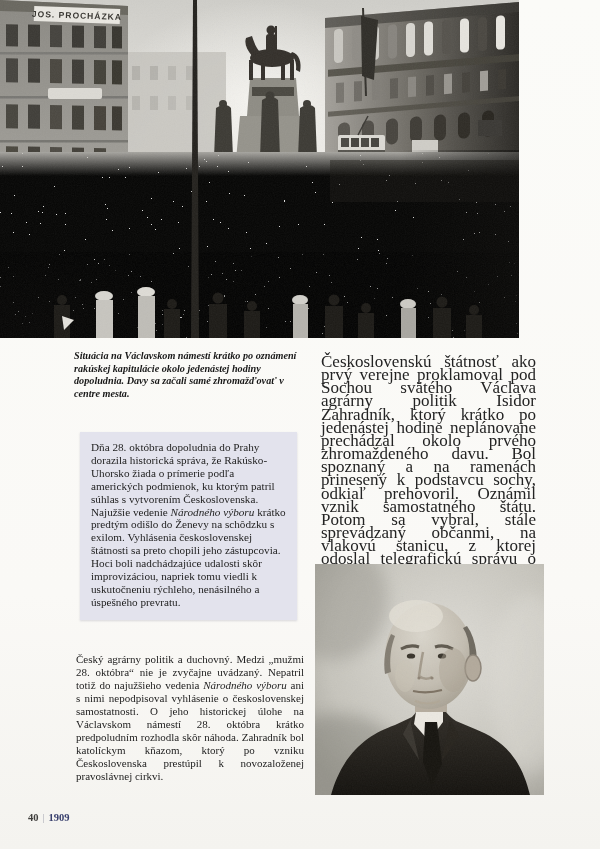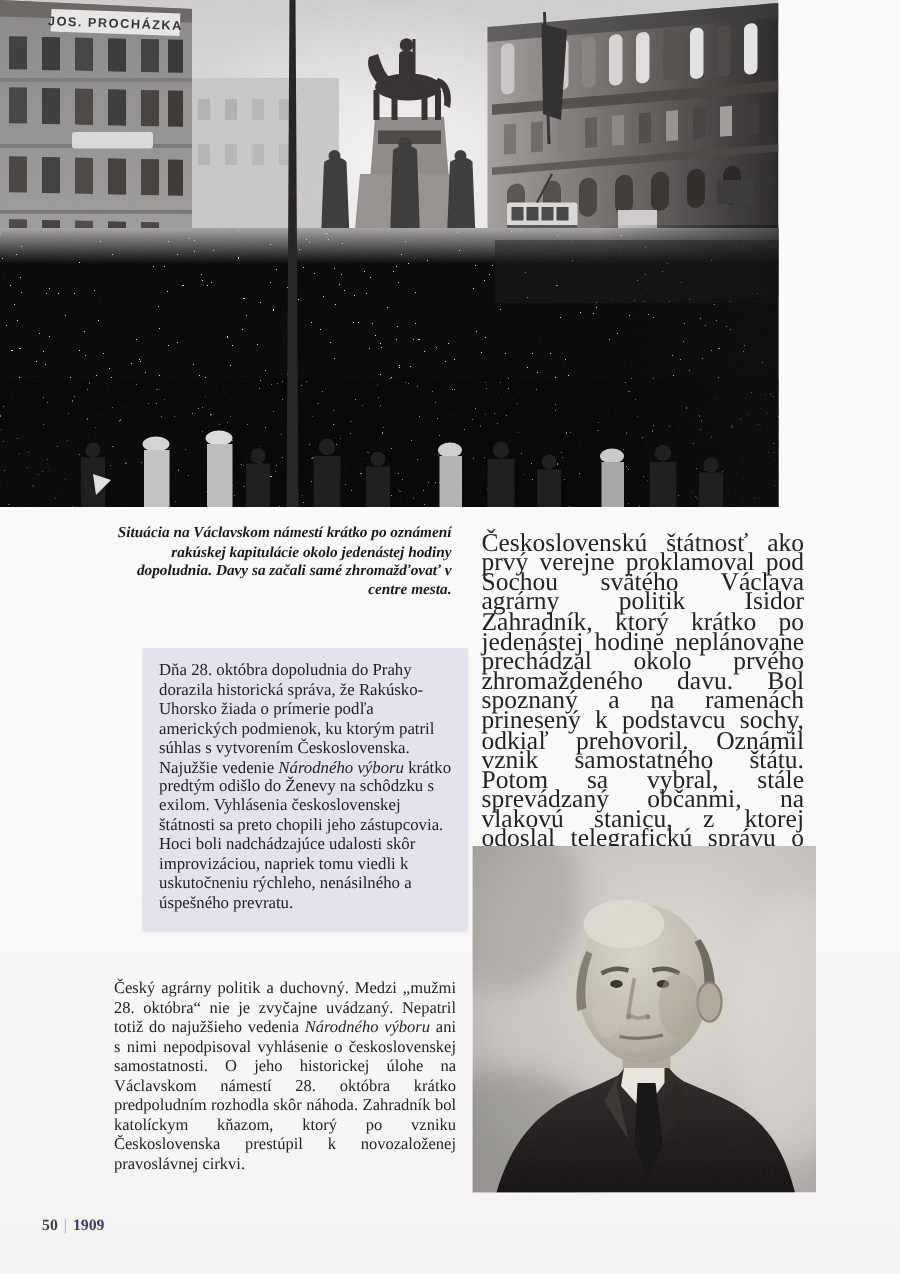--- a/index.html
+++ b/index.html
@@ -5,31 +5,31 @@
   html,body{margin:0;padding:0;}
   body{
     width:600px;height:849px;position:relative;overflow:hidden;
     background:linear-gradient(180deg,#fbfbf8 0%,#faf9f6 70%,#f4f3ef 100%);
     font-family:"Liberation Serif","DejaVu Serif",serif;color:#1e1e1e;
   }
   .photo-wrap{position:absolute;left:0;top:0;width:519px;height:338px;}
   .photo-wrap svg{display:block;width:100%;height:100%;}
   .caption{
     position:absolute;left:74px;top:350px;width:227px;
-    text-align:right;font-style:italic;font-weight:bold;
+    text-align:left;font-style:italic;font-weight:bold;
     font-size:10.2px;line-height:12.6px;color:#181818;
   }
   .article{position:absolute;left:313px;top:347px;width:231px;}
   .article h2{
     margin:0 0 11px 0;font-size:13.6px;font-weight:bold;
     font-variant:small-caps;letter-spacing:.3px;color:#101010;
   }
   .article p{margin:8px;font-size:17px;line-height:13.15px;text-align:justify;color:#232323;}
   .highlight-box{
-    position:absolute;left:95px;top:432px;width:217px;box-sizing:border-box;
+    position:absolute;left:80px;top:432px;width:217px;box-sizing:border-box;
     background:#e3e3ed;padding:9px 10px 11px 11px;
     box-shadow:0 1px 2px rgba(110,110,140,.25);
   }
   .highlight-box p{margin:0;font-size:11.2px;line-height:12.9px;color:#232323;}
   .portrait-wrap{position:absolute;left:315px;top:564px;width:229px;height:231px;}
   .portrait-wrap svg{display:block;width:100%;height:100%;}
   .bio{position:absolute;left:74px;top:651px;width:232px;}
   .bio h2{
     margin:0 0 9px 0;font-size:16px;font-weight:bold;
     font-variant:small-caps;letter-spacing:.2px;color:#121212;
@@ -384,14 +384,14 @@
     <ellipse cx="90" cy="112" rx="10" ry="16" fill="#cac3b6" opacity=".5"></ellipse>
     <rect x="0" y="0" width="229" height="231" filter="url(#pGrain)" opacity=".06"></rect>
   </svg>
 </div>
 
 <div class="bio">
   <p><span>Český agrárny politik a duchovný. Medzi „mužmi 28. októbra“ nie je zvyčajne uvádzaný. Nepatril totiž do najužšieho vedenia </span><i>Národného výboru</i><span> ani s nimi nepodpisoval vyhlásenie o československej samostatnosti. O jeho historickej úlohe na Václavskom námestí 28. októbra krátko predpoludním rozhodla skôr náhoda. Zahradník bol katolíckym kňazom, ktorý po vzniku Československa prestúpil k novozaloženej pravoslávnej cirkvi.</span></p>
 </div>
 
 <div class="footer">
-  <span class="pn">50</span><span class="sep">|</span><span class="yr">1909</span>
+  <span class="pn">40</span><span class="sep">|</span><span class="yr">1909</span>
 </div>
 
 </body></html>

